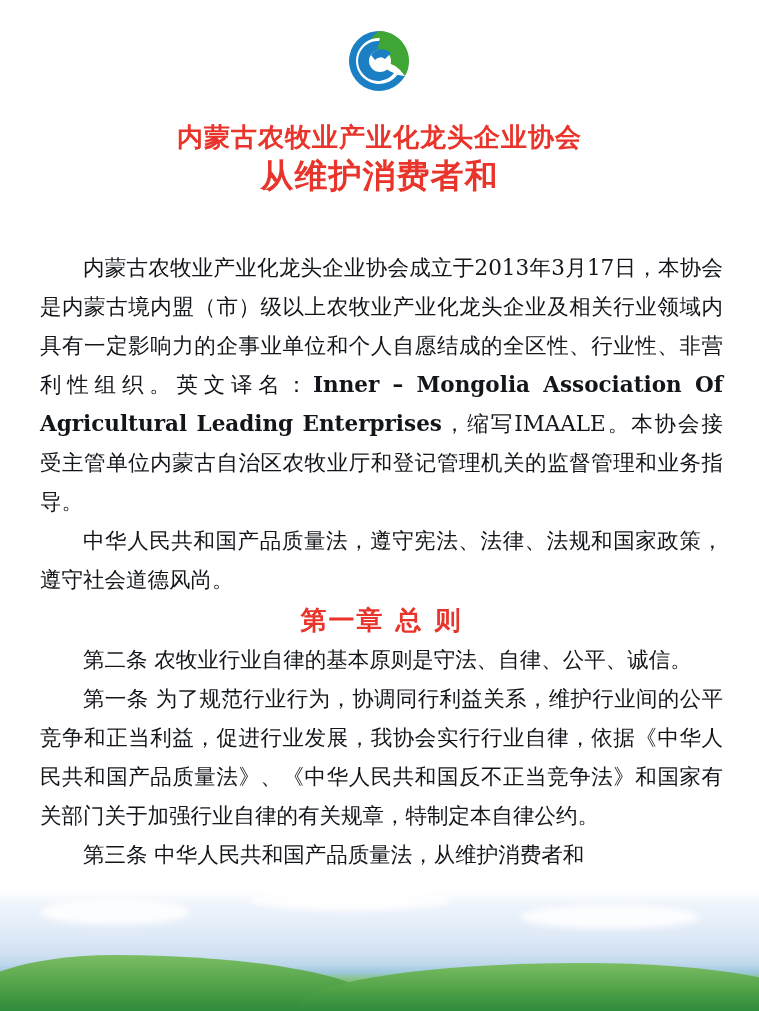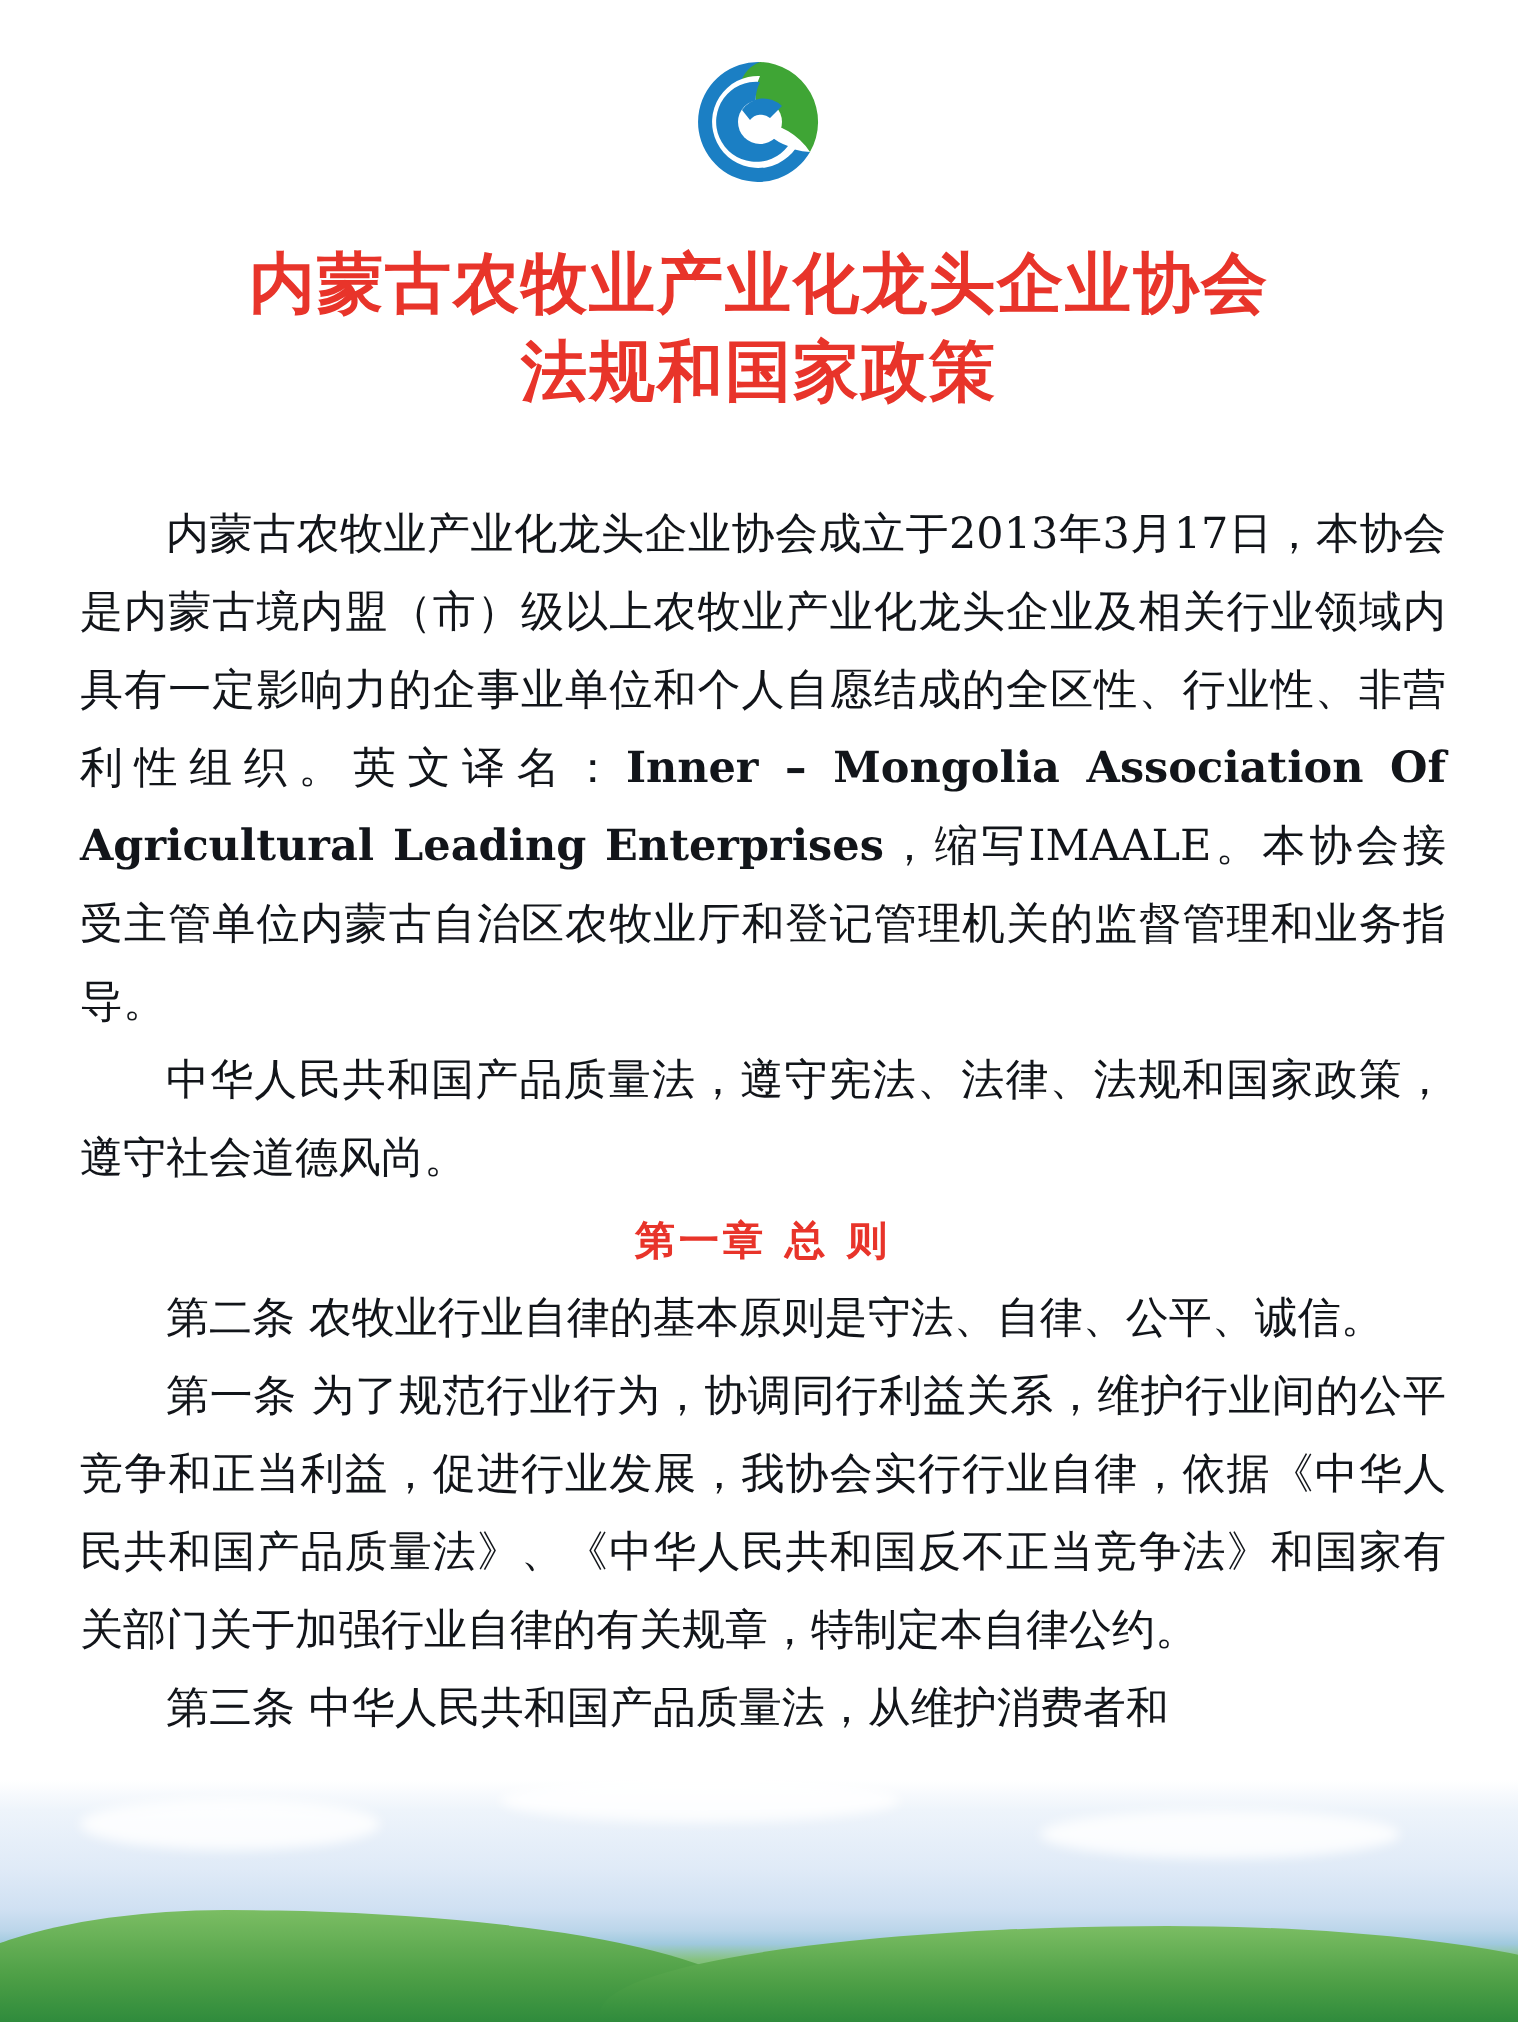--- a/index.html
+++ b/index.html
@@ -77,21 +77,21 @@
     top: 120px;
     left: 0;
     right: 0;
     text-align: center;
     color: #e8342a;
     font-family: "DejaVu Sans", "Liberation Sans", sans-serif;
     font-weight: bold;
     letter-spacing: 1px;
     line-height: 1.32;
   }
-  .title-line1 { font-size: 33px; }
+  .title-line1 { font-size: 26px; }
   .title-line2 { font-size: 33px; }
 
   .body-text {
     position: absolute;
     top: 248px;
     left: 40px;
     width: 683px;
     color: #12151a;
     font-size: 21.5px;
     line-height: 39px;
@@ -99,21 +99,21 @@
     text-justify: inter-ideograph;
   }
   .para {
     margin: 0 0 0 0;
     text-indent: 2em;
   }
   .section-head {
     color: #e8342a;
     font-family: "DejaVu Sans", "Liberation Sans", sans-serif;
     font-weight: bold;
-    font-size: 20px;
+    font-size: 26px;
     text-align: center;
     text-indent: 0;
     letter-spacing: 2px;
     margin: 2px 0 0 0;
   }
   .latin {
     font-family: "DejaVu Serif", "Liberation Serif", serif;
     font-weight: bold;
   }
 </style>
@@ -130,21 +130,21 @@
         <path d="M33 10 A23 23 0 1 0 51 46 A26 26 0 0 1 33 10 Z" fill="#ffffff"></path>
         <path d="M33 13 A20 20 0 1 0 47 45 A23 23 0 0 1 33 13 Z" fill="#1b7fc4"></path>
         <circle cx="33" cy="33" r="11" fill="#ffffff"></circle>
         <path d="M24 27 A13 13 0 0 1 44 25 L38 31 A7 7 0 0 0 28 32 Z" fill="#1b7fc4"></path>
       </svg>
     </span>
   </div>
 
   <div class="title-block">
     <div class="title-line1">内蒙古农牧业产业化龙头企业协会</div>
-    <div class="title-line2">法规和国家政策</div>
+    <div class="title-line2">从维护消费者和</div>
   </div>
 
   <div class="body-text">
 
     <p class="para"><span>内蒙古农牧业产业化龙头企业协会成立于2013年3月17日，本协会是内蒙古境内盟（市）级以上农牧业产业化龙头企业及相关行业领域内具有一定影响力的企事业单位和个人自愿结成的全区性、行业性、非营利性组织。英文译名：</span><span class="latin">Inner – Mongolia Association Of Agricultural Leading Enterprises</span><span>，缩写IMAALE。本协会接受主管单位内蒙古自治区农牧业厅和登记管理机关的监督管理和业务指导。</span></p>
 
     <p class="para">中华人民共和国产品质量法，遵守宪法、法律、法规和国家政策，遵守社会道德风尚。</p>
 
     <p class="section-head">第一章  总  则</p>
 

